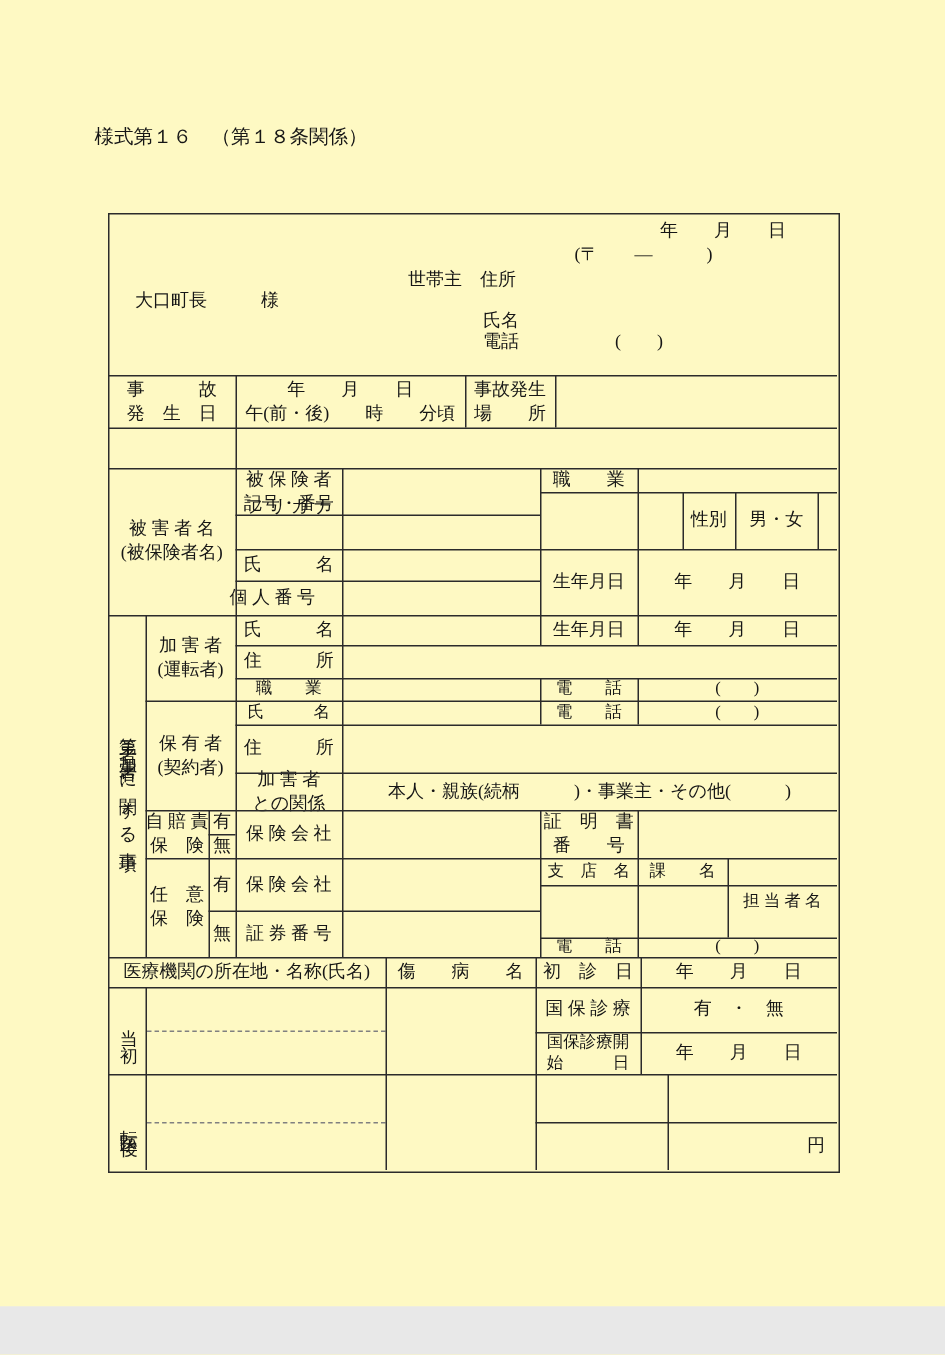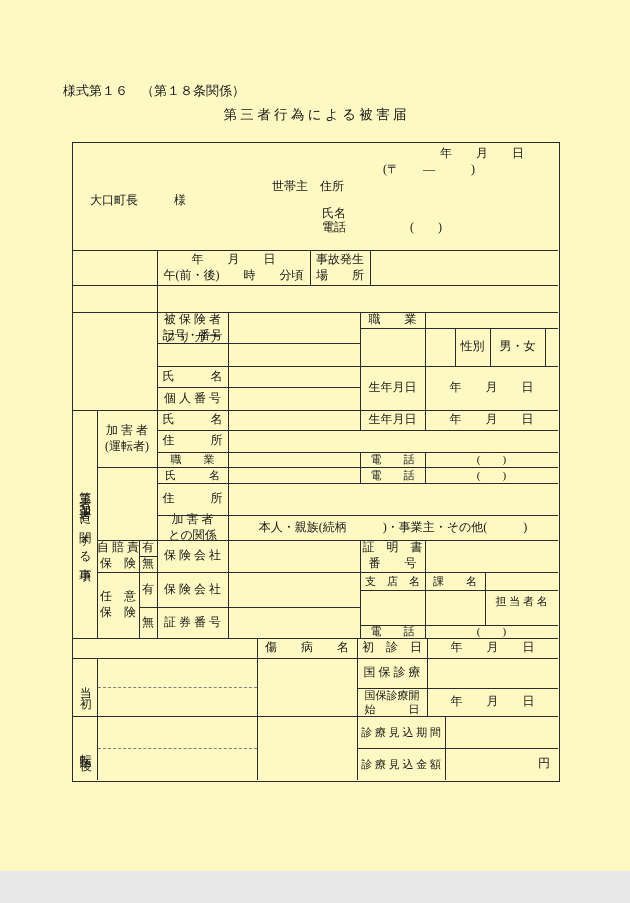--- a/index.html
+++ b/index.html
@@ -27,48 +27,51 @@
     font-size:13.5px;white-space:pre;
   }
   .formno{position:absolute;left:63px;top:82px;font-size:13px;white-space:pre;}
 </style>
 </head>
 <body>
 
 <div class="sheet">
 
   <div class="formno">様式第１６　（第１８条関係）</div>
-  <div class="title">第 三 者 行 為 に よ る 被 害 届</div>
 
   <div class="form-box"></div>
 
   <div class="txt" style="left:440px;top:145px">年　　月　　日</div>
   <div class="txt" style="left:383px;top:161px">(〒　　―　　　)</div>
   <div class="txt" style="left:272px;top:178px">世帯主　住所</div>
   <div class="txt" style="left:90px;top:192px">大口町長</div>
   <div class="txt" style="left:174px;top:192px">様</div>
   <div class="txt" style="left:322px;top:205px">氏名</div>
   <div class="txt" style="left:322px;top:219px">電話</div>
   <div class="txt" style="left:410px;top:219px">(　　)</div>
 
+  <div class="cell" style="left:72px;top:250px;width:85px;height:35px">事　　　故
+発　生　日</div>
   <div class="cell" style="left:157px;top:250px;width:153px;height:35px">年　　月　　日
 午(前・後)　　時　　分頃</div>
   <div class="cell" style="left:310px;top:250px;width:60px;height:35px">事故発生
 場　　所</div>
   <div class="cell" style="left:370px;top:250px;width:188px;height:35px"></div>
   <div class="cell" style="left:157px;top:285px;width:401px;height:27px"></div>
 
+  <div class="cell" style="left:72px;top:312px;width:85px;height:98px">被 害 者 名
+(被保険者名)</div>
   <div class="cell" style="left:157px;top:312px;width:71px;height:31px">被 保 険 者
 記号・番号</div>
   <div class="cell" style="left:228px;top:312px;width:132px;height:31px"></div>
   <div class="cell" style="left:157px;top:326px;width:71px;height:24px">フ リ ガ ナ</div>
   <div class="cell" style="left:228px;top:343px;width:132px;height:24px"></div>
   <div class="cell" style="left:157px;top:367px;width:71px;height:20px">氏　　　名</div>
   <div class="cell" style="left:228px;top:367px;width:132px;height:20px"></div>
-  <div class="cell" style="left:157px;top:387px;width:71px;height:23px">個 人 番 号</div>
+  <div class="cell" style="left:146px;top:387px;width:71px;height:23px">個 人 番 号</div>
   <div class="cell" style="left:228px;top:387px;width:132px;height:23px"></div>
   <div class="cell" style="left:360px;top:312px;width:65px;height:16px">職　　業</div>
   <div class="cell" style="left:425px;top:312px;width:133px;height:16px"></div>
   <div class="cell" style="left:425px;top:328px;width:30px;height:38px"></div>
   <div class="cell" style="left:455px;top:328px;width:35px;height:38px">性別</div>
   <div class="cell" style="left:490px;top:328px;width:55px;height:38px">男・女</div>
   <div class="cell" style="left:360px;top:366px;width:65px;height:44px">生年月日</div>
   <div class="cell" style="left:425px;top:366px;width:133px;height:44px">年　　月　　日</div>
 
   <div class="cell vert" style="left:72px;top:410px;width:25px;height:228px">第三者（加害者）に関する事項</div>
@@ -77,20 +80,22 @@
   <div class="cell" style="left:157px;top:410px;width:71px;height:20px">氏　　　名</div>
   <div class="cell" style="left:228px;top:410px;width:132px;height:20px"></div>
   <div class="cell" style="left:360px;top:410px;width:65px;height:20px">生年月日</div>
   <div class="cell" style="left:425px;top:410px;width:133px;height:20px">年　　月　　日</div>
   <div class="cell" style="left:157px;top:430px;width:71px;height:22px">住　　　所</div>
   <div class="cell" style="left:228px;top:430px;width:330px;height:22px"></div>
   <div class="cell small" style="left:157px;top:452px;width:71px;height:15px">職　　業</div>
   <div class="cell" style="left:228px;top:452px;width:132px;height:15px"></div>
   <div class="cell small" style="left:360px;top:452px;width:65px;height:15px">電　　話</div>
   <div class="cell small" style="left:425px;top:452px;width:133px;height:15px">(　　)</div>
+  <div class="cell" style="left:97px;top:467px;width:60px;height:73px">保 有 者
+(契約者)</div>
   <div class="cell small" style="left:157px;top:467px;width:71px;height:16px">氏　　　名</div>
   <div class="cell" style="left:228px;top:467px;width:132px;height:16px"></div>
   <div class="cell small" style="left:360px;top:467px;width:65px;height:16px">電　　話</div>
   <div class="cell small" style="left:425px;top:467px;width:133px;height:16px">(　　)</div>
   <div class="cell" style="left:157px;top:483px;width:71px;height:32px">住　　　所</div>
   <div class="cell" style="left:228px;top:483px;width:330px;height:32px"></div>
   <div class="cell" style="left:157px;top:515px;width:71px;height:25px">加 害 者
 との関係</div>
   <div class="cell" style="left:228px;top:515px;width:330px;height:25px">本人・親族(続柄　　　)・事業主・その他(　　　)</div>
 
@@ -113,38 +118,38 @@
   <div class="cell" style="left:228px;top:607px;width:132px;height:31px"></div>
   <div class="cell small" style="left:360px;top:572px;width:65px;height:18px">支　店　名</div>
   <div class="cell small" style="left:425px;top:572px;width:60px;height:18px">課　　名</div>
   <div class="cell small" style="left:485px;top:592px;width:73px;height:18px">担 当 者 名</div>
   <div class="cell" style="left:360px;top:590px;width:65px;height:35px"></div>
   <div class="cell" style="left:425px;top:590px;width:60px;height:35px"></div>
   <div class="cell" style="left:485px;top:590px;width:73px;height:35px"></div>
   <div class="cell small" style="left:360px;top:625px;width:65px;height:13px">電　　話</div>
   <div class="cell small" style="left:425px;top:625px;width:133px;height:13px">(　　)</div>
 
+  <div class="cell" style="left:72px;top:638px;width:185px;height:20px">医療機関の所在地・名称(氏名)</div>
   <div class="cell" style="left:257px;top:638px;width:100px;height:20px">傷　　病　　名</div>
   <div class="cell" style="left:357px;top:638px;width:70px;height:20px">初　診　日</div>
   <div class="cell" style="left:427px;top:638px;width:131px;height:20px">年　　月　　日</div>
   <div class="cell vgap" style="left:72px;top:658px;width:26px;height:58px">当初</div>
   <div class="cell" style="left:98px;top:658px;width:159px;height:29px"></div>
   <div class="cell" style="left:98px;top:687px;width:159px;height:29px"></div>
   <div class="cell" style="left:257px;top:658px;width:100px;height:58px"></div>
   <div class="cell" style="left:357px;top:658px;width:70px;height:30px">国 保 診 療</div>
+  <div class="cell" style="left:427px;top:658px;width:131px;height:30px">有　・　無</div>
   <div class="cell small" style="left:357px;top:688px;width:70px;height:28px">国保診療開
 始　　　日</div>
   <div class="cell" style="left:427px;top:688px;width:131px;height:28px">年　　月　　日</div>
   <div class="cell vert" style="left:72px;top:716px;width:26px;height:64px">転医後</div>
   <div class="cell" style="left:98px;top:716px;width:159px;height:32px"></div>
   <div class="cell" style="left:98px;top:748px;width:159px;height:32px"></div>
   <div class="cell" style="left:257px;top:716px;width:100px;height:64px"></div>
-  <div class="cell small" style="left:357px;top:716px;width:88px;height:32px">診 療 見 込 期 間</div>
   <div class="cell" style="left:445px;top:716px;width:113px;height:32px"></div>
-  <div class="cell small" style="left:357px;top:748px;width:88px;height:32px">診 療 見 込 金 額</div>
   <div class="cell right" style="left:445px;top:748px;width:113px;height:32px">円</div>
 
 <div class="hline" style="left: 72px; top: 250px; width: 486px;"></div>
     <div class="hline" style="left: 72px; top: 285px; width: 486px;"></div>
     <div class="hline" style="left: 72px; top: 312px; width: 486px;"></div>
     <div class="hline" style="left: 360px; top: 328px; width: 198px;"></div>
     <div class="hline" style="left: 157px; top: 343px; width: 203px;"></div>
     <div class="hline" style="left: 157px; top: 366px; width: 401px;"></div>
     <div class="hline" style="left: 157px; top: 387px; width: 203px;"></div>
     <div class="hline" style="left: 72px; top: 410px; width: 486px;"></div>

